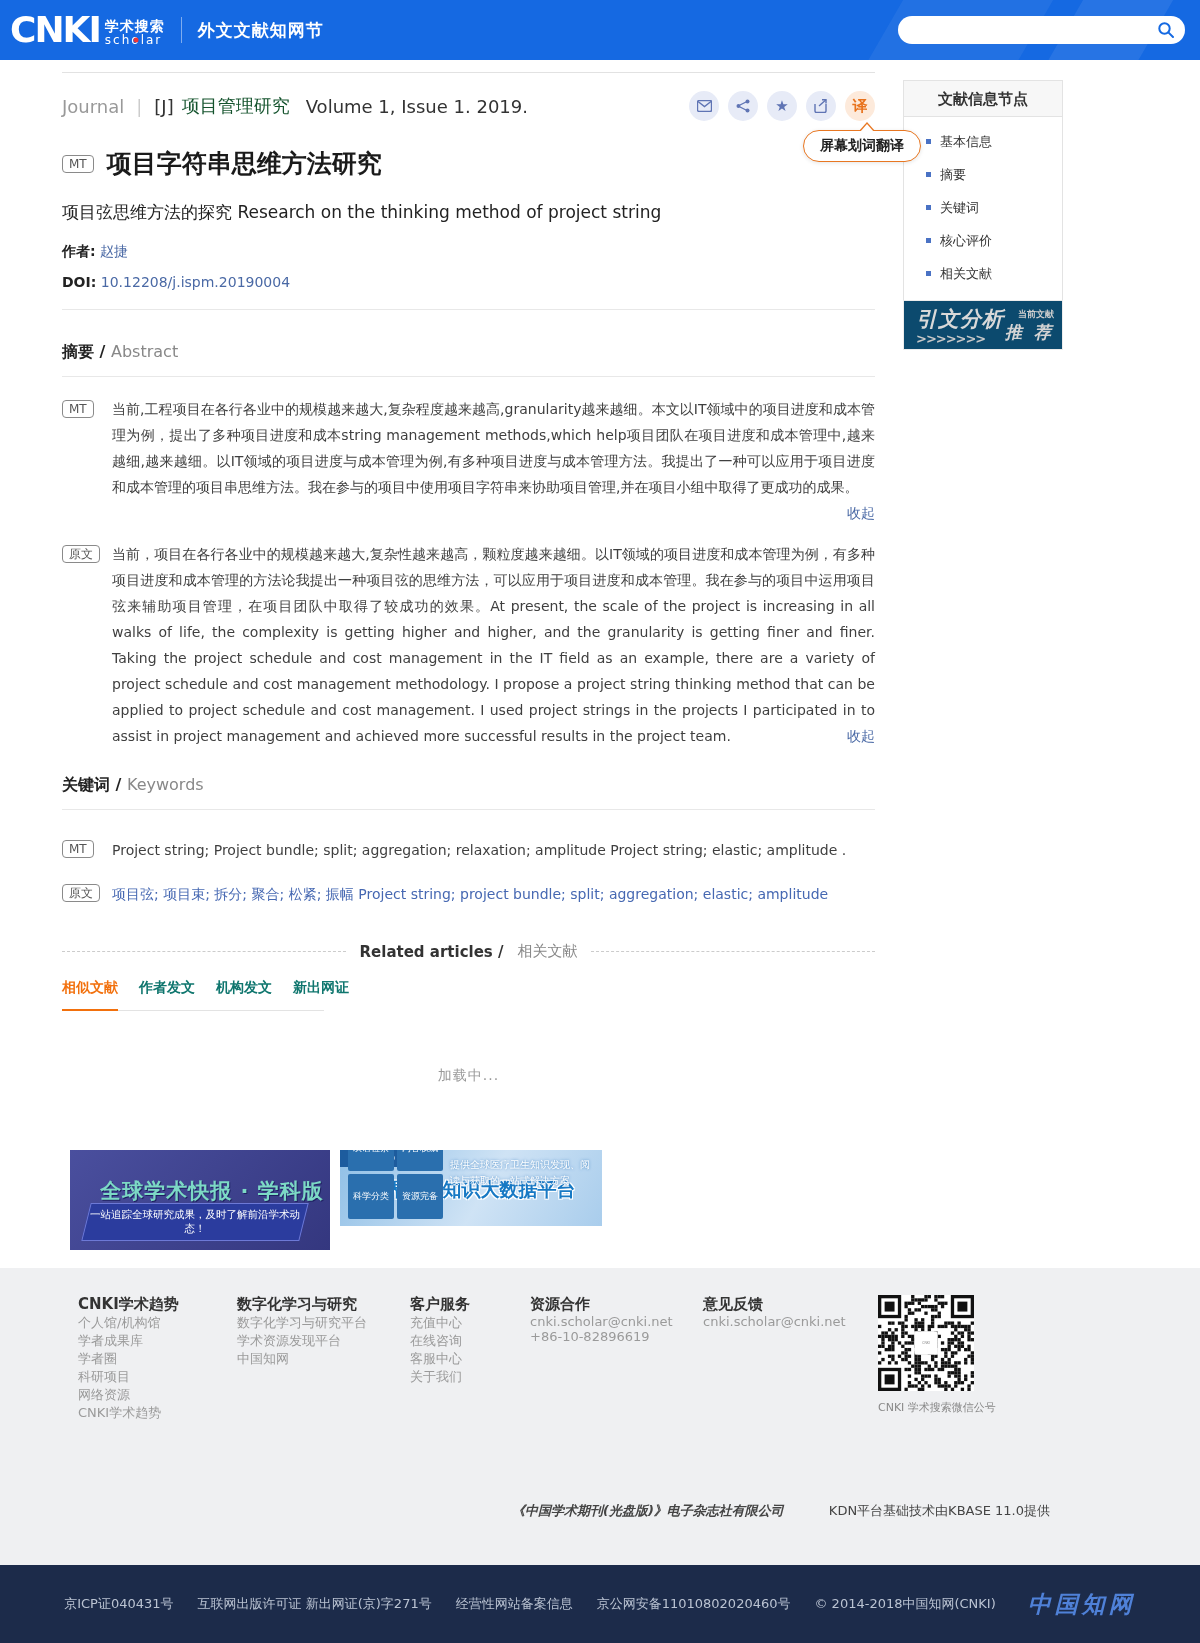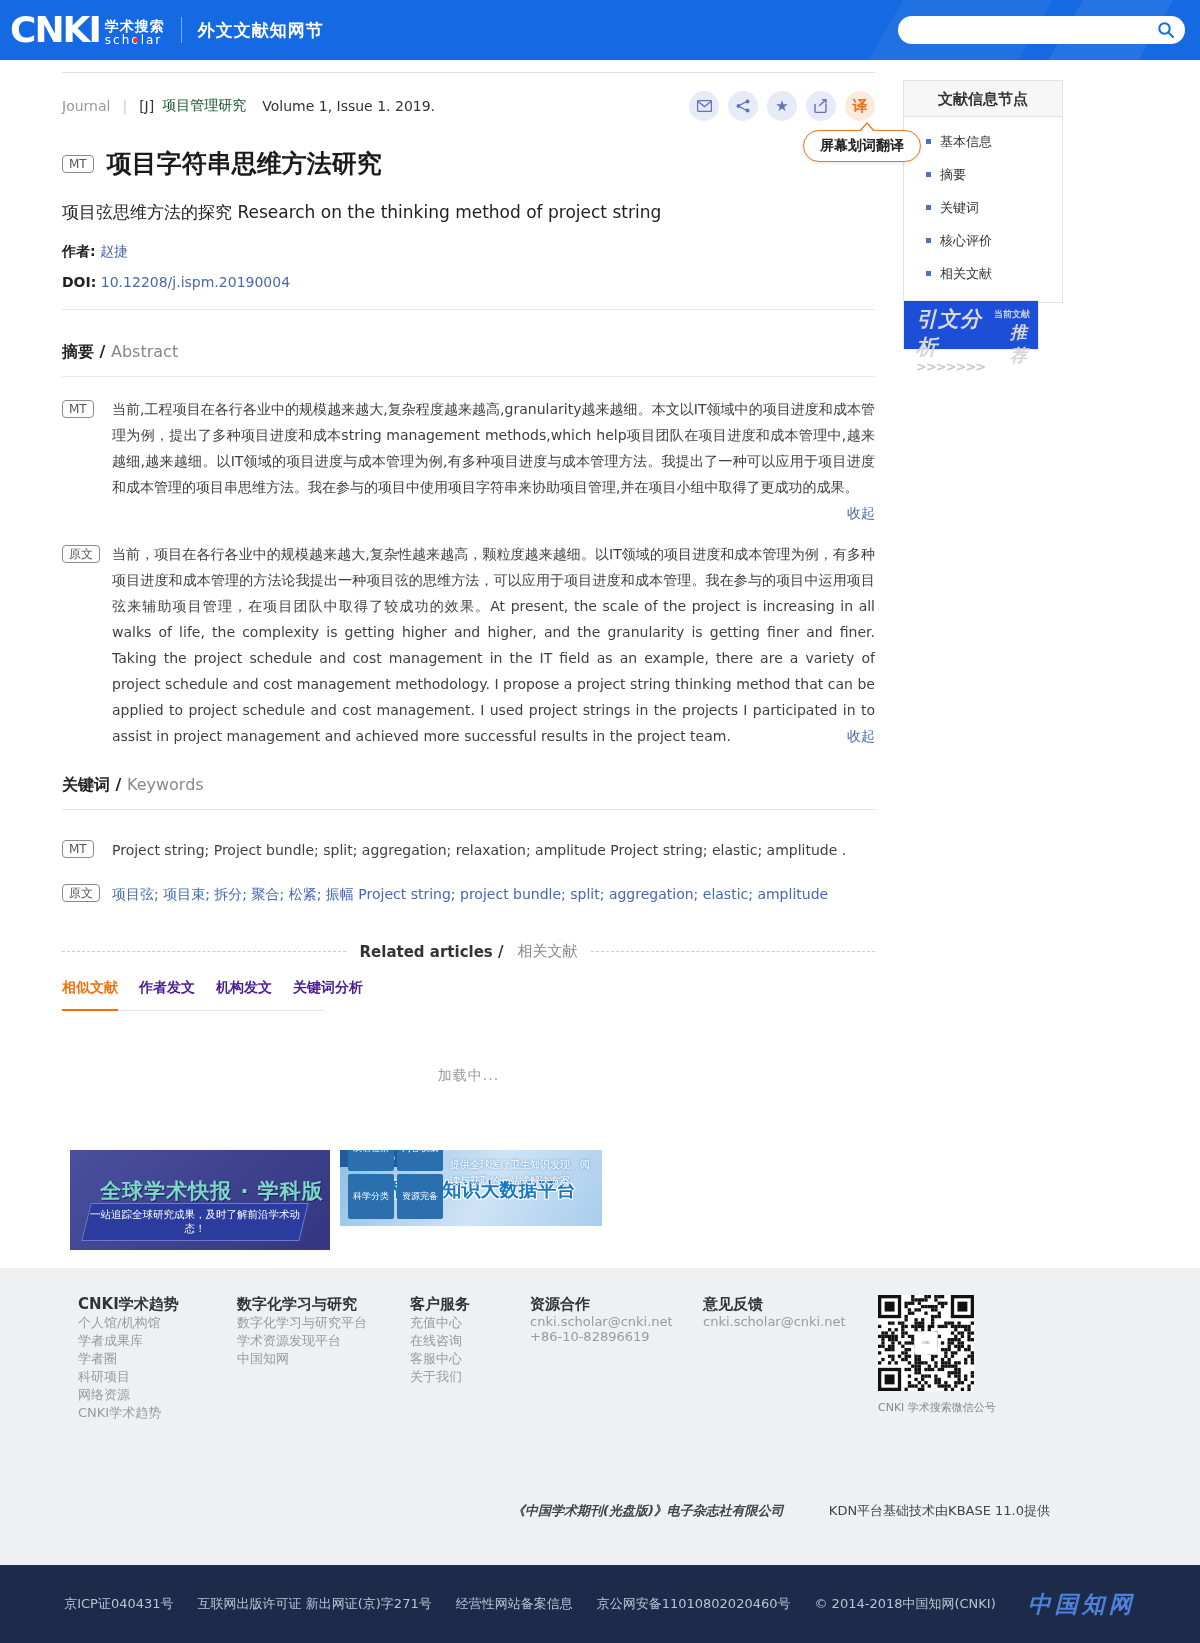--- a/index.html
+++ b/index.html
@@ -24,21 +24,21 @@
   .header-title { color: #fff; font-size: 17px; font-weight: bold; letter-spacing: 1px; z-index: 2; }
   .search-box { position: absolute; right: 15px; top: 16px; width: 287px; height: 28px; background: #fff; border-radius: 14px; display: flex; align-items: center; z-index: 3; }
   .search-input { flex: 1; border: none; outline: none; background: transparent; margin-left: 15px; font-size: 13px; color: #333; }
   .search-icon { margin-right: 10px; display: flex; cursor: pointer; }
 
   
   .content { position: relative; height: 1583px; }
   .main { position: absolute; left: 62px; top: 12px; width: 813px; border-top: 1px solid #e2e2e2; }
 
   .journal-row { display: flex; justify-content: space-between; align-items: center; margin-top: 18px; }
-  .journal-info { font-size: 14px; color: #333; display: flex; align-items: center; }
+  .journal-info { font-size: 18px; color: #333; display: flex; align-items: center; }
   .journal-type { color: #999; }
   .pipe { color: #ccc; margin: 0 12px; }
   .jcode { color: #333; margin-right: 8px; }
   .jname { color: #14532d; cursor: pointer; margin-right: 16px; }
   .action-icons { display: flex; gap: 9px; }
   .icon-circle { width: 30px; height: 30px; border-radius: 50%; background: #e7ebf7; display: flex; align-items: center; justify-content: center; color: #5f74b4; cursor: pointer; }
   .icon-circle svg { display: block; }
   .icon-circle.translate { background: #fdeadb; color: #e8721c; font-weight: bold; font-size: 15px; }
   .star-glyph { font-size: 15px; line-height: 1; }
 
@@ -68,32 +68,32 @@
   .kw-text { flex: 1; font-size: 14px; line-height: 24px; color: #3f3f3f; padding-top: 2px; }
   .kw-text.links, .kw-link { color: #4668b2; }
   .kw-link { cursor: pointer; }
 
   .related-divider { display: flex; align-items: center; margin-top: 36px; gap: 14px; }
   .dash { flex: 1; border-top: 1px dashed #ccc; }
   .related-en { font-weight: bold; color: #333; font-size: 15px; }
   .related-cn { color: #888; font-size: 15px; }
 
   .tabs { display: flex; margin-top: 18px; border-bottom: 1px solid #e3e3e3; width: 262px; gap: 21px; }
-  .tab { font-size: 14px; font-weight: bold; color: #4c1d95; padding-bottom: 12px; cursor: pointer; white-space: nowrap; }
+  .tab { font-size: 14px; font-weight: bold; color: #0f766e; padding-bottom: 12px; cursor: pointer; white-space: nowrap; }
   .tab.active { color: #f2700c; border-bottom: 2px solid #f2700c; margin-bottom: -1px; }
   .loading { margin-top: 56px; text-align: center; color: #999; font-size: 14px; letter-spacing: 1px; }
 
   
   .sidebar-box { position: absolute; left: 903px; top: 20px; width: 160px; border: 1px solid #e3e3e3; background: #fff; }
   .sidebar-header { background: #f7f7f7; border-bottom: 1px solid #e3e3e3; height: 36px; line-height: 36px; text-align: center; font-weight: bold; font-size: 15px; color: #333; }
   .sidebar-list { padding: 16px 0 4px 22px; list-style: none; }
   .sidebar-list li { margin-bottom: 15px; font-size: 13px; color: #333; cursor: pointer; }
   .sidebar-list li::before { content: ''; display: inline-block; width: 5px; height: 5px; background: #4a72c4; margin-right: 9px; vertical-align: 2px; }
 
-  .citation-banner { position: absolute; left: 903px; top: 240px; width: 136px; height: 50px; background: #1d4ed8; border: 1px solid #ececec; padding: 4px 8px 0 12px; display: flex; justify-content: space-between; cursor: pointer; }
+  .citation-banner { position: absolute; left: 903px; top: 240px; width: 160px; height: 50px; background: #0c4a6e; border: 1px solid #ececec; padding: 4px 8px 0 12px; display: flex; justify-content: space-between; cursor: pointer; }
   .cit-left .cit-title { font-size: 21px; font-weight: bold; font-style: italic; color: #d9d9d9; letter-spacing: 1px; }
   .cit-left .cit-chevrons { font-size: 13px; font-weight: bold; color: #c9c9c9; letter-spacing: -1px; margin-top: -2px; }
   .cit-right { text-align: right; padding-top: 3px; }
   .cit-right .cit-small { font-size: 9px; color: #cfcfcf; font-weight: bold; }
   .cit-right .cit-big { font-size: 17px; font-weight: bold; font-style: italic; color: #d4d4d4; letter-spacing: 3px; }
 
   
   .banners { position: absolute; top: 1090px; left: 70px; display: flex; gap: 10px; }
   .banner-left { width: 260px; height: 100px; background: linear-gradient(135deg, #4a4f9e, #34377f); position: relative; overflow: hidden; cursor: pointer; }
   .banner-left .bl-title { margin-top: 27px; text-align: center; font-size: 21px; font-weight: bold; color: #7cd9c5; text-shadow: 1px 1px 0 #1e2060; letter-spacing: 1px; padding-left: 24px; }
@@ -249,21 +249,21 @@
       <div class="dash"></div>
       <span class="related-en">Related articles /</span>
       <span class="related-cn">相关文献</span>
       <div class="dash"></div>
     </div>
 
     <div class="tabs">
         <div class="tab active">相似文献</div>
         <div class="tab">作者发文</div>
         <div class="tab">机构发文</div>
-        <div class="tab">关键词分析</div>
+        <div class="tab">新出网证</div>
       </div>
 
     <div class="loading">加载中...</div>
   </div>
 
   <div class="sidebar-box">
     <div class="sidebar-header">文献信息节点</div>
     <ul class="sidebar-list">
         <li>基本信息</li>
         <li>摘要</li>

